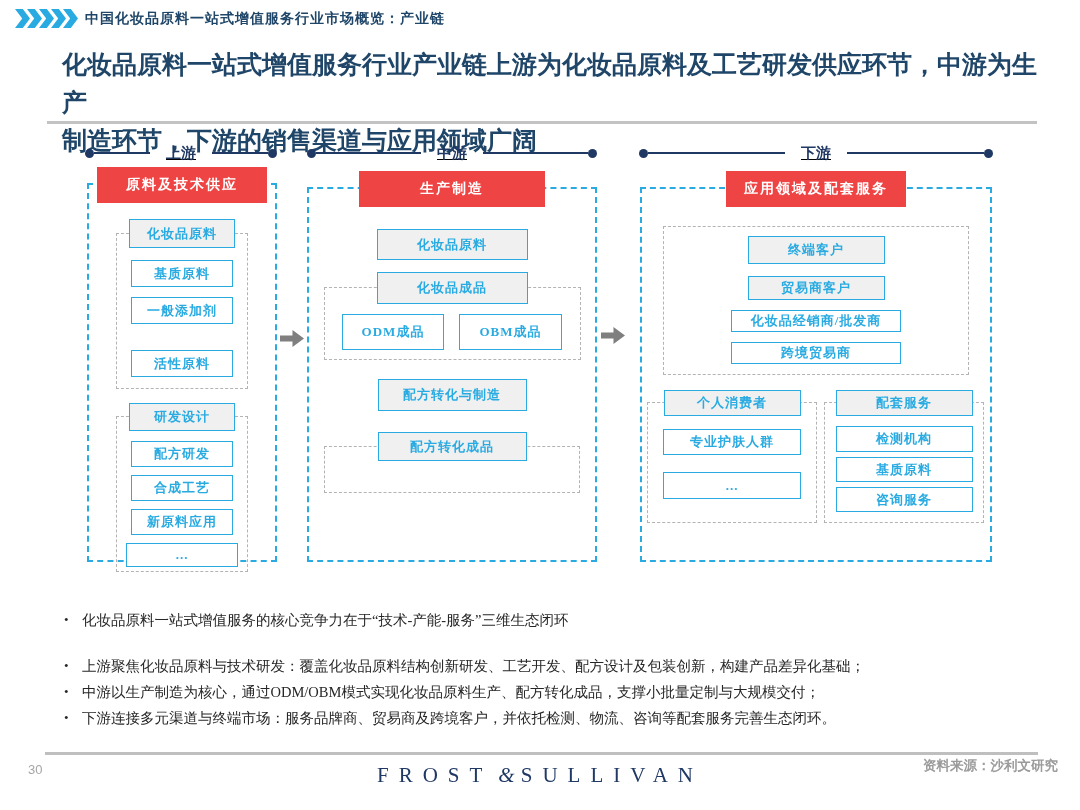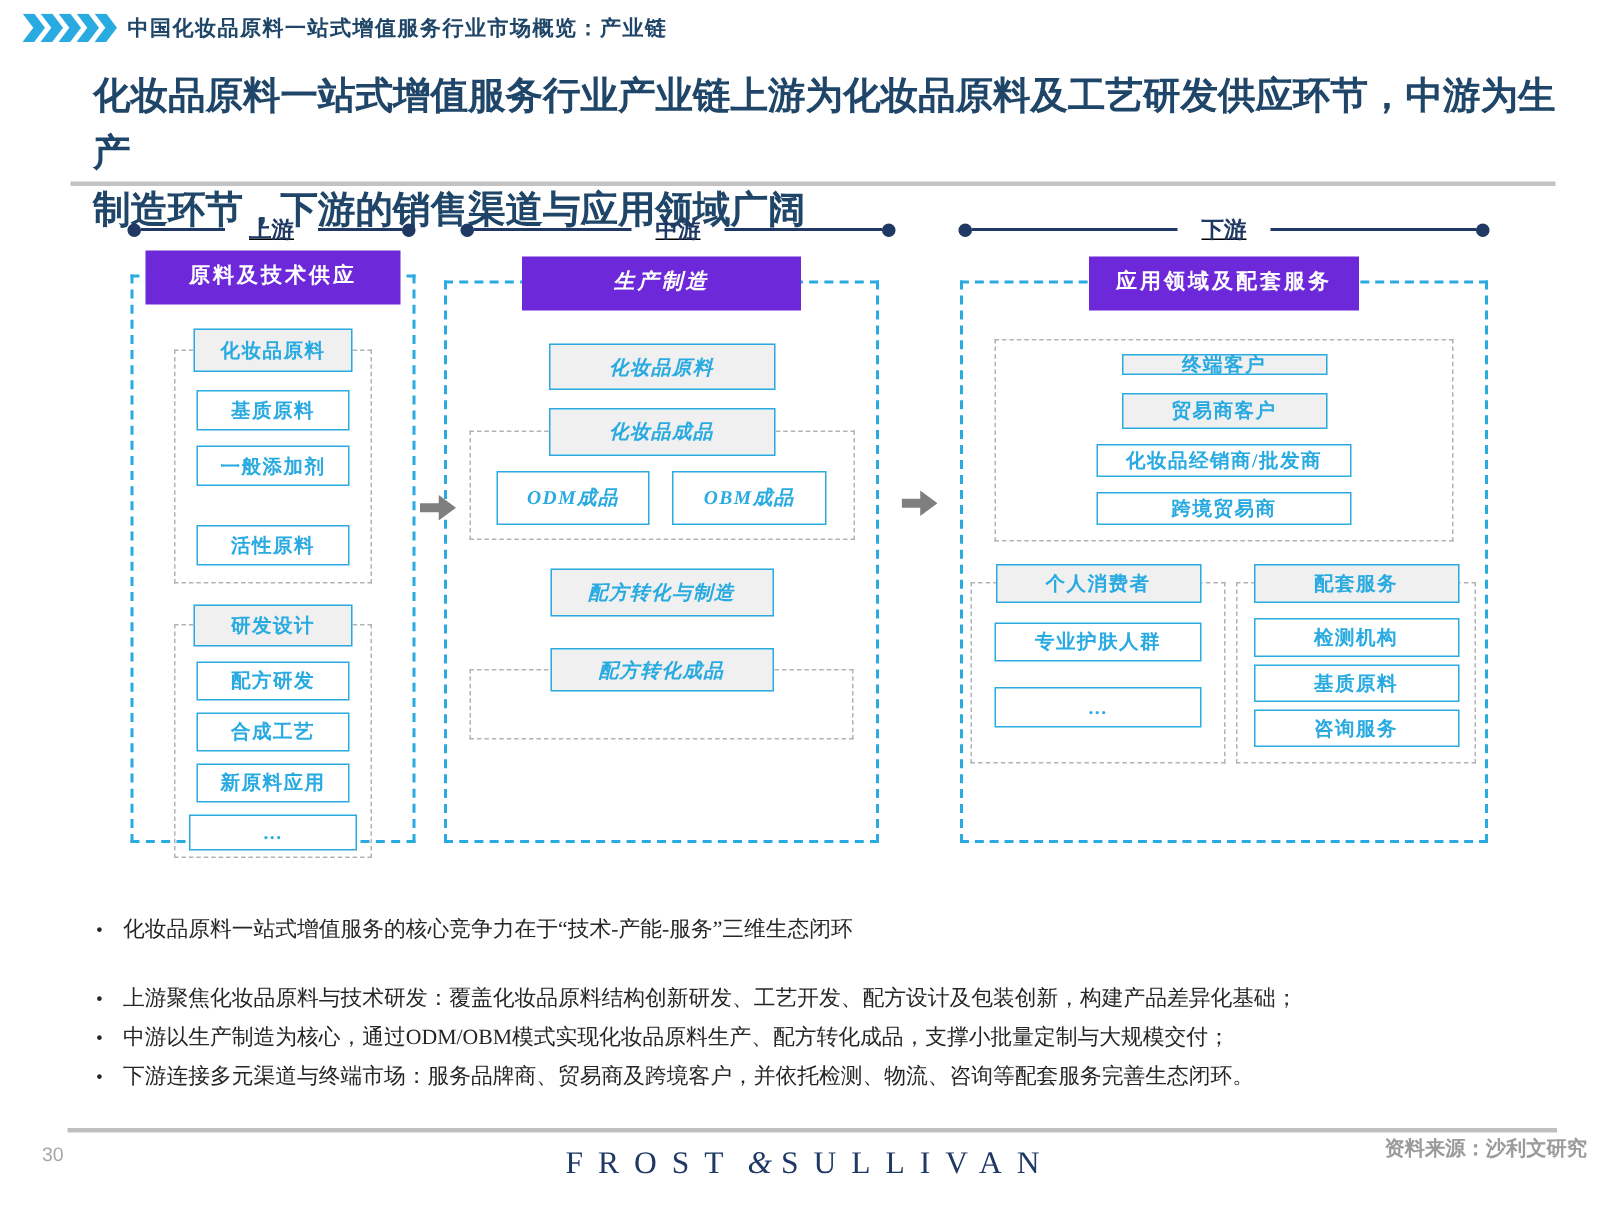--- a/index.html
+++ b/index.html
@@ -27,21 +27,21 @@
   
   .stage { position:absolute; display:flex; align-items:center; height:12px;text-decoration:underline; }
   .stage .dot { width:9px; height:9px; border-radius:50%; background:#1F3864; flex:0 0 auto; }
   .stage .line { flex:1 1 auto; height:2px; background:#1F3864; }
   .stage .label { padding:0 16px; color:#1F3864; font-weight:bold; font-size:15px;
     font-family:"Liberation Serif","DejaVu Serif",serif; white-space:nowrap; }
 
   
   .col { position:absolute; border:2px dashed #29ABE2; }
   .col-header { position:relative; margin:-18px auto 0; height:36px; line-height:36px;
-    background:#6d28d9; color:#ffffff; font-weight:bold; font-size:14px; text-align:center;
+    background:#ef4444; color:#ffffff; font-weight:bold; font-size:14px; text-align:center;
     font-family:"Liberation Serif","DejaVu Serif",serif; letter-spacing:2px; }
 
   .box { border:1.4px solid #29ABE2; background:#ffffff; color:#29ABE2; font-weight:bold;
     font-size:13px; text-align:center; display:flex; align-items:center; justify-content:center;
     font-family:"Liberation Serif","DejaVu Serif",serif; letter-spacing:1px; }
   .gray { background:#F0F0F0; }
 
   .group { border:1.6px dashed #B3B3B3; position:relative; }
   .gtitle { position:relative; z-index:2; }
 
@@ -119,21 +119,21 @@
 
     <div class="group" style="width:132px; margin:27px auto 0; padding-bottom:4px;">
       <div class="box gray gtitle" style="width:106px; height:28px; margin:-14px auto 10px;">研发设计</div>
       <div class="box" style="width:102px; height:26px; margin:0 auto 8px;">配方研发</div>
       <div class="box" style="width:102px; height:26px; margin:0 auto 8px;">合成工艺</div>
       <div class="box" style="width:102px; height:26px; margin:0 auto 8px;">新原料应用</div>
       <div class="box" style="width:112px; height:24px; margin:0 auto;">...</div>
     </div>
   </section>
 
-  <section class="col" style="left:296px; top:187px; width:290px; height:375px;font-style:italic;">
+  <section class="col" style="left:307px; top:187px; width:290px; height:375px;">
     <div class="col-header" style="width:186px;">生产制造</div>
 
     <div class="box gray" style="width:151px; height:31px; margin:22px auto 0;">化妆品原料</div>
 
     <div class="group" style="width:257px; margin:27px auto 0; padding-bottom:9px;">
       <div class="box gray gtitle" style="width:151px; height:32px; margin:-16px auto 10px;">化妆品成品</div>
       <div class="row" style="gap:15px;">
         <div class="box" style="width:102px; height:36px;">ODM成品</div>
         <div class="box" style="width:103px; height:36px;">OBM成品</div>
       </div>
@@ -143,21 +143,21 @@
 
     <div class="group" style="width:256px; margin:35px auto 0; padding-bottom:17px;">
       <div class="box gray gtitle" style="width:149px; height:29px; margin:-15px auto 14px;">配方转化成品</div>
     </div>
   </section>
 
   <section class="col" style="left:640px; top:187px; width:352px; height:375px;">
     <div class="col-header" style="width:180px;">应用领域及配套服务</div>
 
     <div class="group" style="width:306px; margin:19px auto 0; padding:9px 0 10px;">
-      <div class="box gray" style="width:137px; height:14px; margin:0 auto 12px;">终端客户</div>
+      <div class="box gray" style="width:137px; height:28px; margin:0 auto 12px;">终端客户</div>
       <div class="box gray" style="width:137px; height:24px; margin:0 auto 10px;">贸易商客户</div>
       <div class="box" style="width:170px; height:22px; margin:0 auto 10px;">化妆品经销商/批发商</div>
       <div class="box" style="width:170px; height:22px; margin:0 auto;">跨境贸易商</div>
     </div>
 
     <div class="row" style="justify-content:flex-start; margin:27px 0 0 5px; gap:7px;">
       <div class="group" style="width:170px; height:121px;">
         <div class="box gray gtitle" style="width:137px; height:26px; margin:-13px auto 13px;">个人消费者</div>
         <div class="box" style="width:138px; height:26px; margin:0 auto 17px;">专业护肤人群</div>
         <div class="box" style="width:138px; height:27px; margin:0 auto;">...</div>

